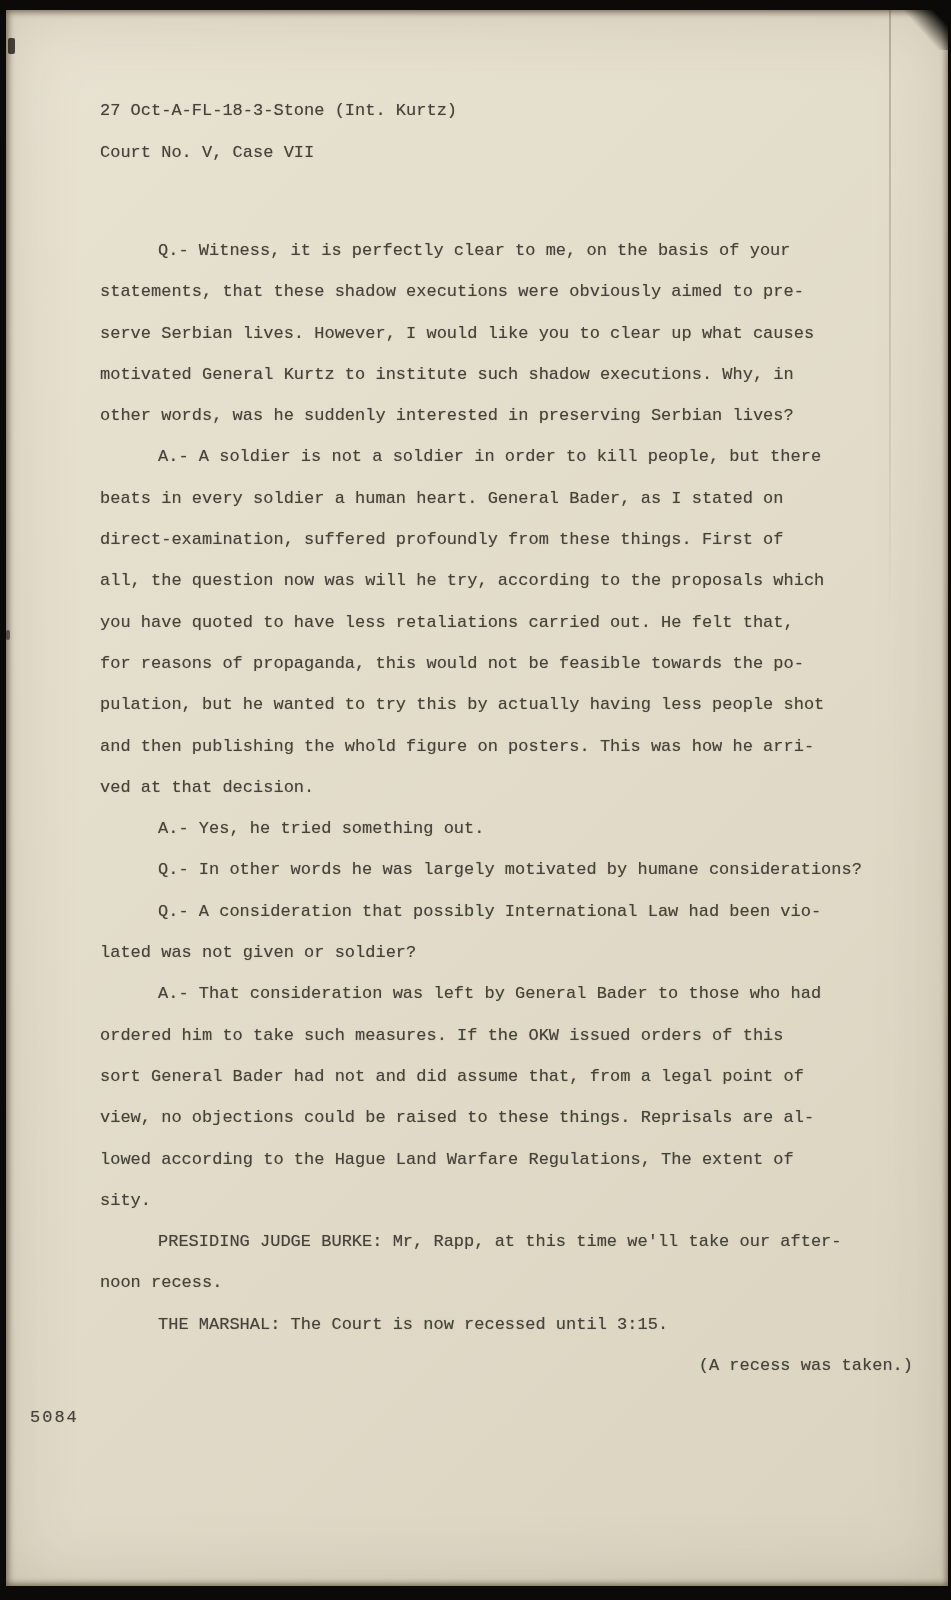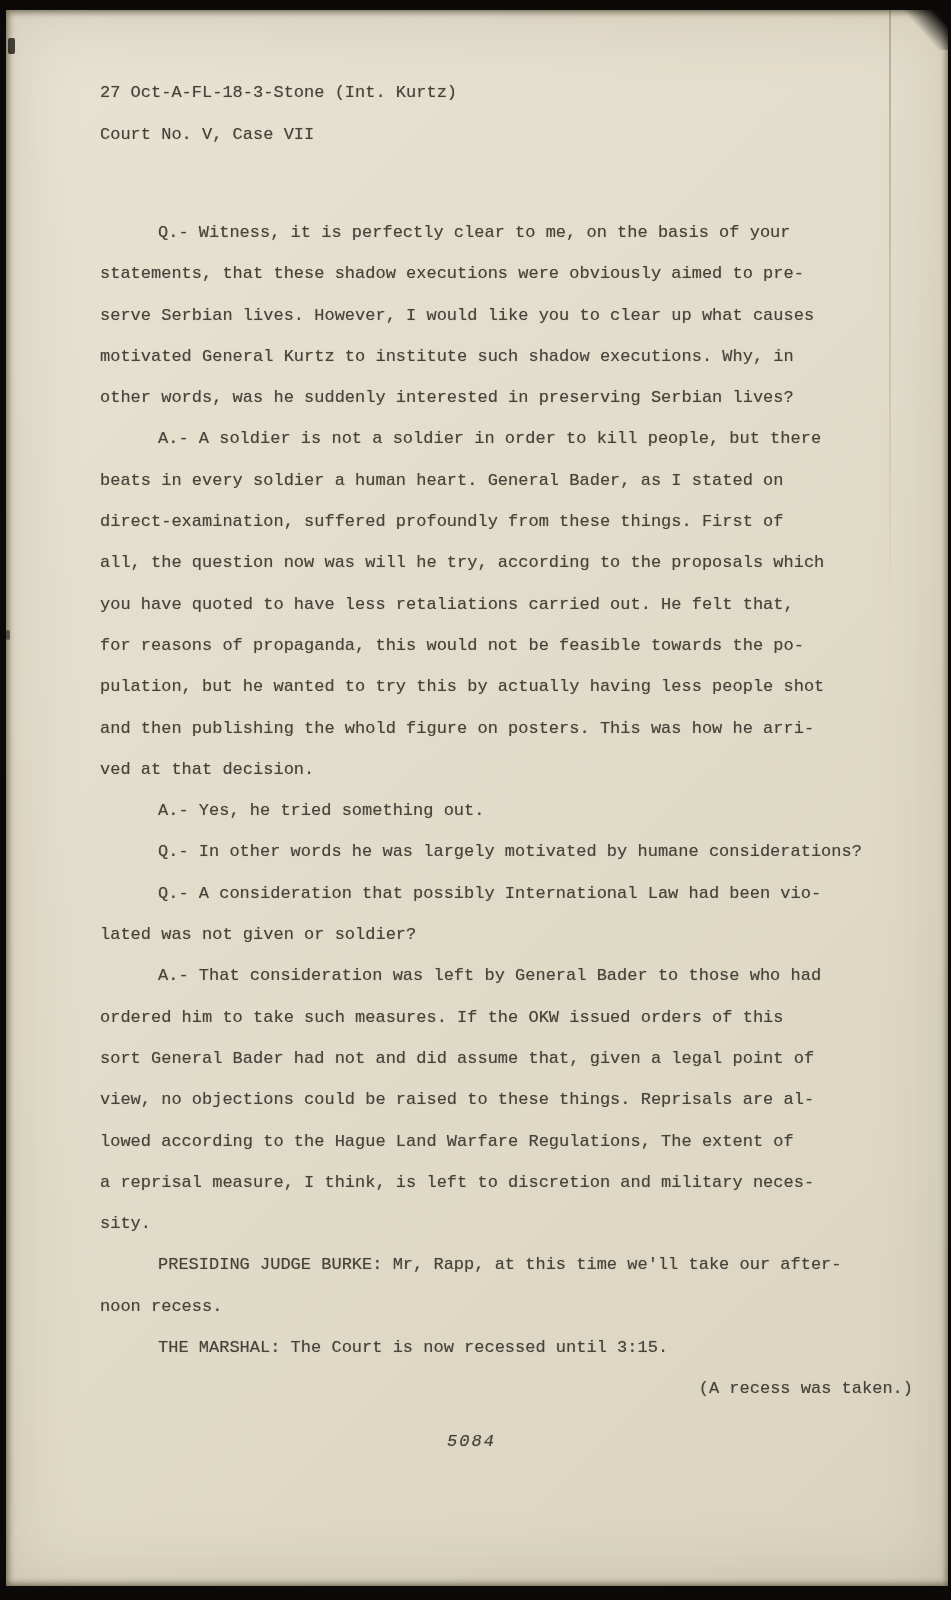--- a/index.html
+++ b/index.html
@@ -36,31 +36,31 @@
     position:absolute; left:0px; top:620px; width:4px; height:10px;
     background:rgba(30,26,20,0.55); border-radius:2px;
   }
 
   .content {
     position:absolute; left:94px; top:0; right:35px;
     color:#46433a;
     font-size:17px;
     text-shadow:0 0 1px rgba(62,56,44,0.45);
   }
-  .doc-header { padding-top:62px; line-height:42px; }
+  .doc-header { padding-top:80px; line-height:42px; }
   .doc-header div { white-space:pre; }
 
   .doc-body { margin-top:56px; line-height:41.3px; }
   .ln  { white-space:pre; }
   .ind { text-indent:58px; }
   .ctr { text-align:right; margin-left:-70px; white-space:normal; }
 
   .doc-footer {
-    margin-top:11px; text-align:center; margin-left:-70px;
-    line-height:41px; letter-spacing:2px;font-style:italic;
+    margin-top:11px; text-align:left; margin-left:-70px;
+    line-height:41px; letter-spacing:2px;
   }
 </style>
 </head>
 <body>
 
 <div class="scan">
   <div class="paper">
     <div class="corner-shadow"></div>
     <div class="crease"></div>
     <div class="speck-1"></div>
@@ -87,24 +87,23 @@
         <div class="ln">for reasons of propaganda, this would not be feasible towards the po-</div>
         <div class="ln">pulation, but he wanted to try this by actually having less people shot</div>
         <div class="ln">and then publishing the whold figure on posters. This was how he arri-</div>
         <div class="ln">ved at that decision.</div>
         <div class="ln ind">A.- Yes, he tried something out.</div>
         <div class="ln ind">Q.- In other words he was largely motivated by humane considerations?</div>
         <div class="ln ind">Q.- A consideration that possibly International Law had been vio-</div>
         <div class="ln">lated was not given or soldier?</div>
         <div class="ln ind">A.- That consideration was left by General Bader to those who had</div>
         <div class="ln">ordered him to take such measures. If the OKW issued orders of this</div>
-        <div class="ln">sort General Bader had not and did assume that, given a legal point of</div>
+        <div class="ln">sort General Bader had not and did assume that, from a legal point of</div>
         <div class="ln">view, no objections could be raised to these things. Reprisals are al-</div>
         <div class="ln">lowed according to the Hague Land Warfare Regulations, The extent of</div>
-        <div class="ln">a reprisal measure, I think, is left to discretion and military neces-</div>
         <div class="ln">sity.</div>
         <div class="ln ind">PRESIDING JUDGE BURKE: Mr, Rapp, at this time we'll take our after-</div>
         <div class="ln">noon recess.</div>
         <div class="ln ind">THE MARSHAL: The Court is now recessed until 3:15.</div>
         <div class="ln ctr">(A recess was taken.)</div>
       </div>
 
       <div class="doc-footer">5084</div>
 
     </div>

